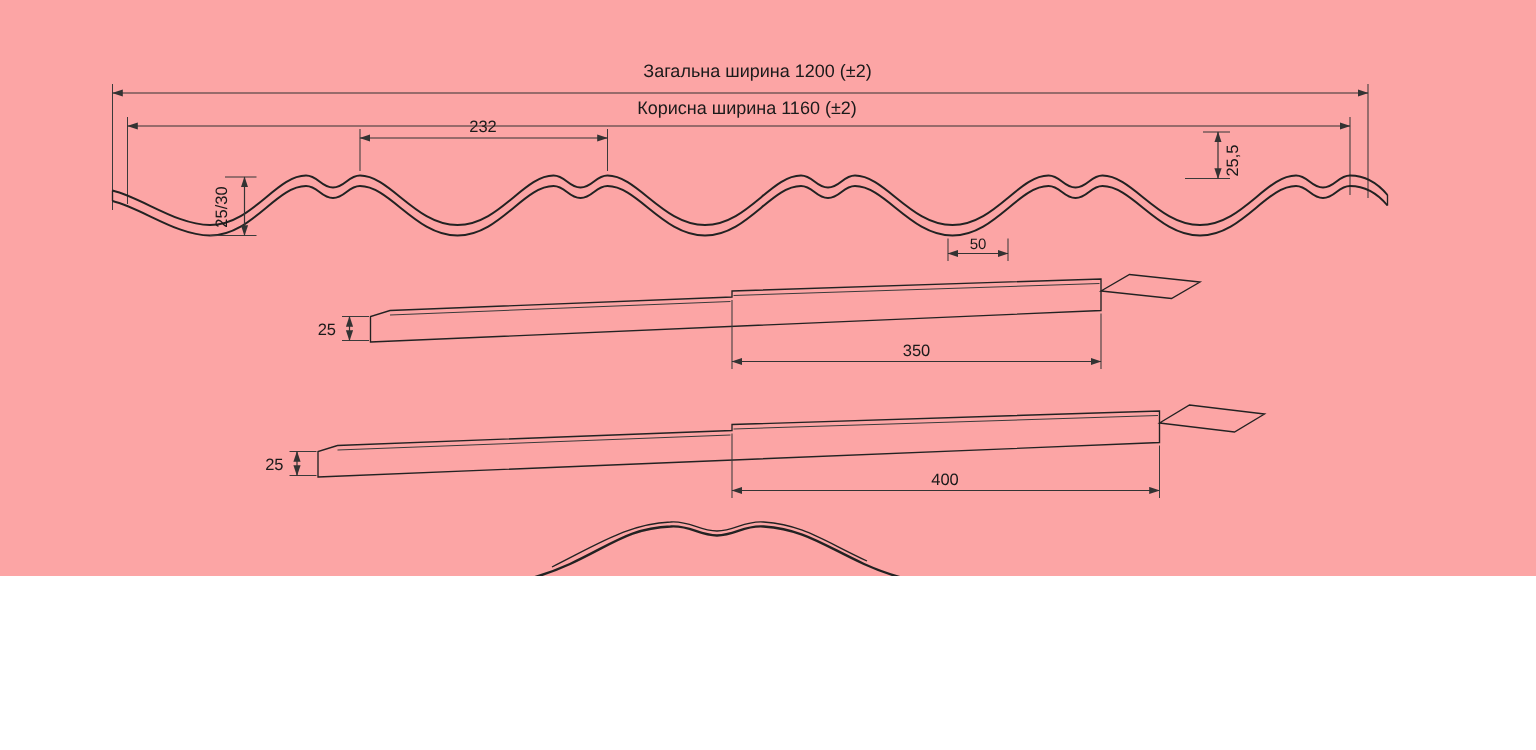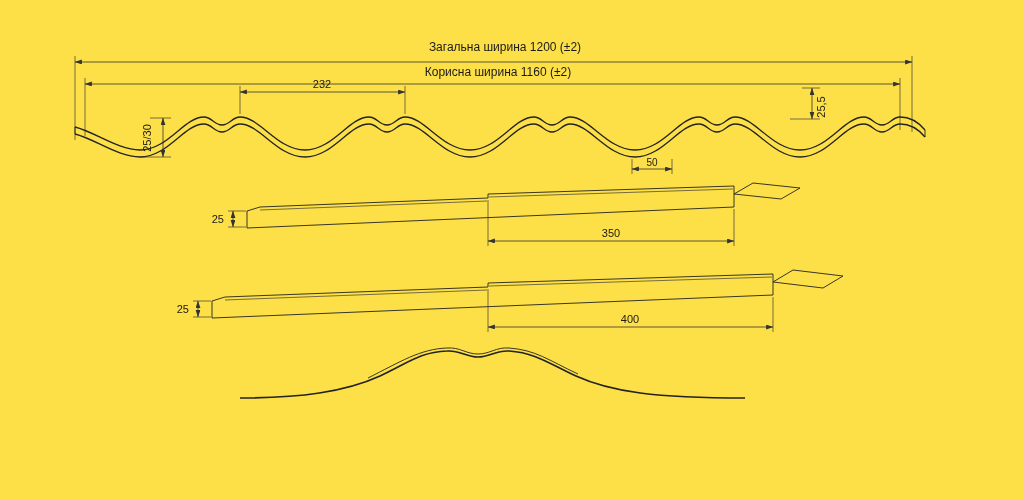--- a/index.html
+++ b/index.html
@@ -4,22 +4,22 @@
 <style>
   html, body {
     margin: 0;
     padding: 0;
     background: #ffffff;
     font-family: "Liberation Sans", sans-serif;
   }
   .canvas {
     position: relative;
     width: 1024px;
-    height: 500px;
-    background: #fde047;
+    height: 384px;
+    background: #fca5a5;
     overflow: hidden;
   }
   svg { position: absolute; top: 0; left: 0; }
   .ext     { stroke: #3a3a3a; stroke-width: 0.7; fill: none; }
   .dimline { stroke: #333333; stroke-width: 0.8; fill: none; }
   .profile { stroke: #222222; stroke-width: 1.3; fill: none; }
   .thin    { stroke: #222222; stroke-width: 0.9; fill: none; }
   .wave    { stroke: #222222; stroke-width: 1.6; fill: none; }
   text {
     font-family: "Liberation Sans", sans-serif;

